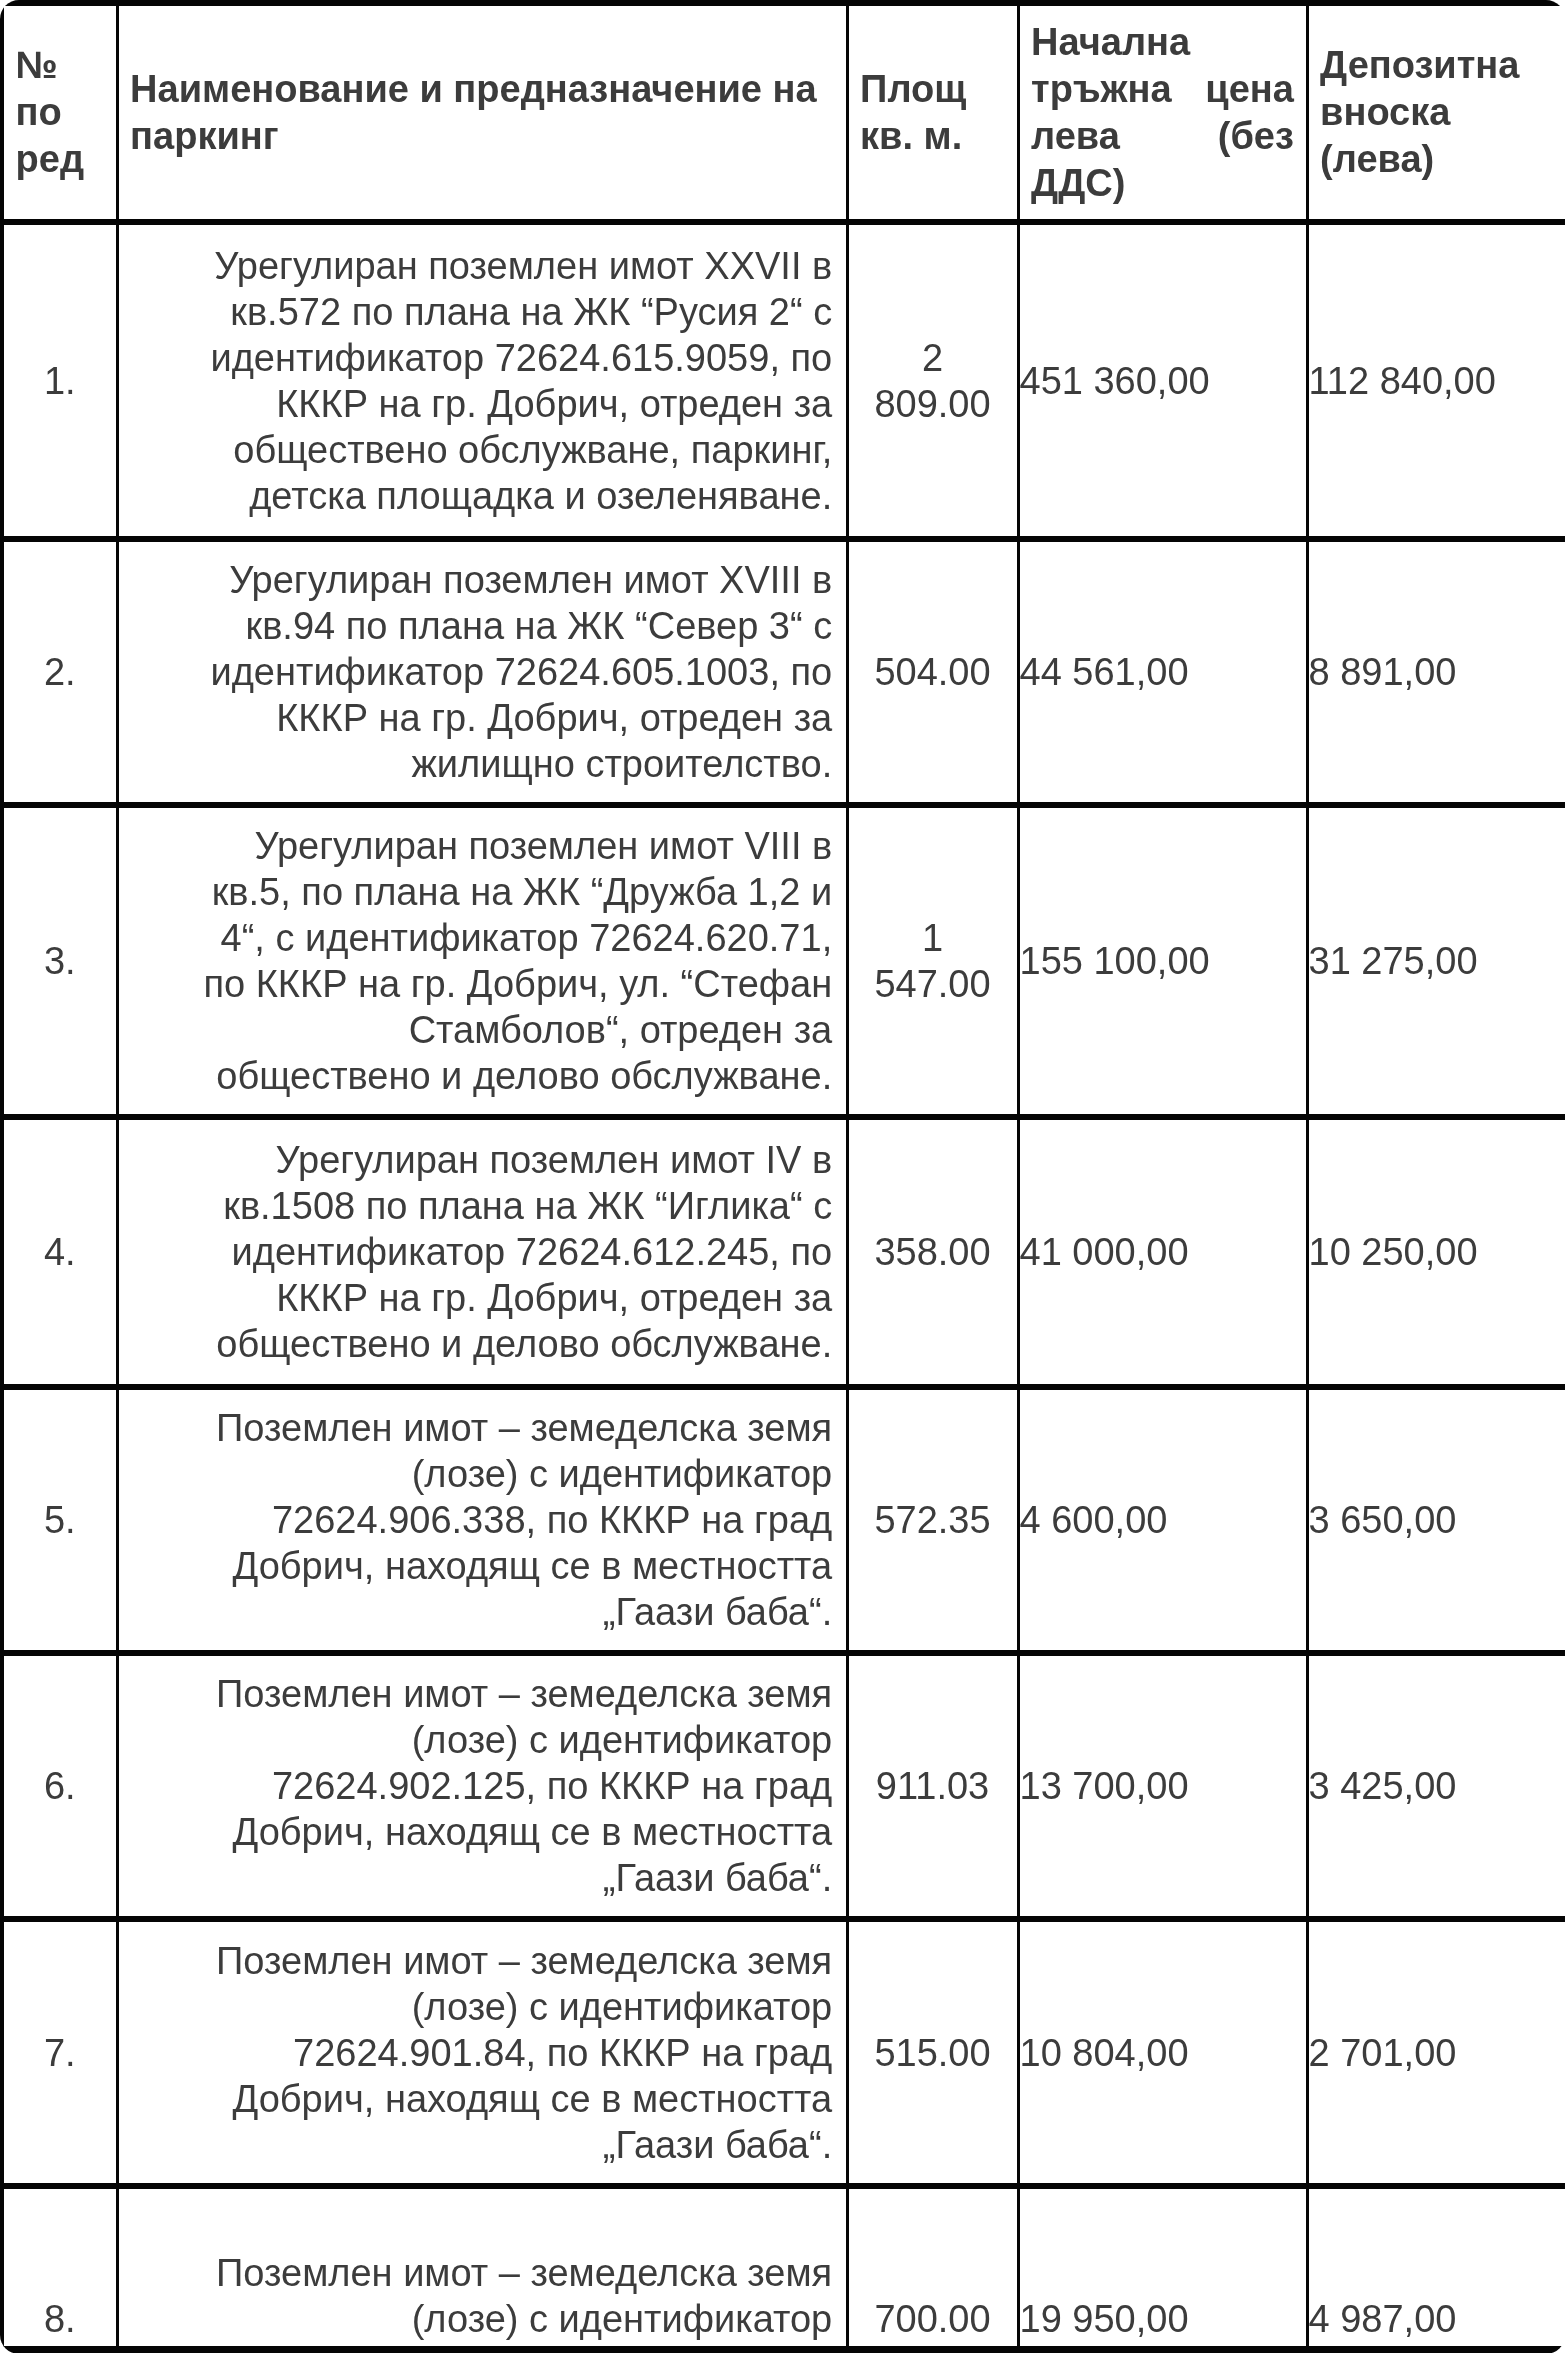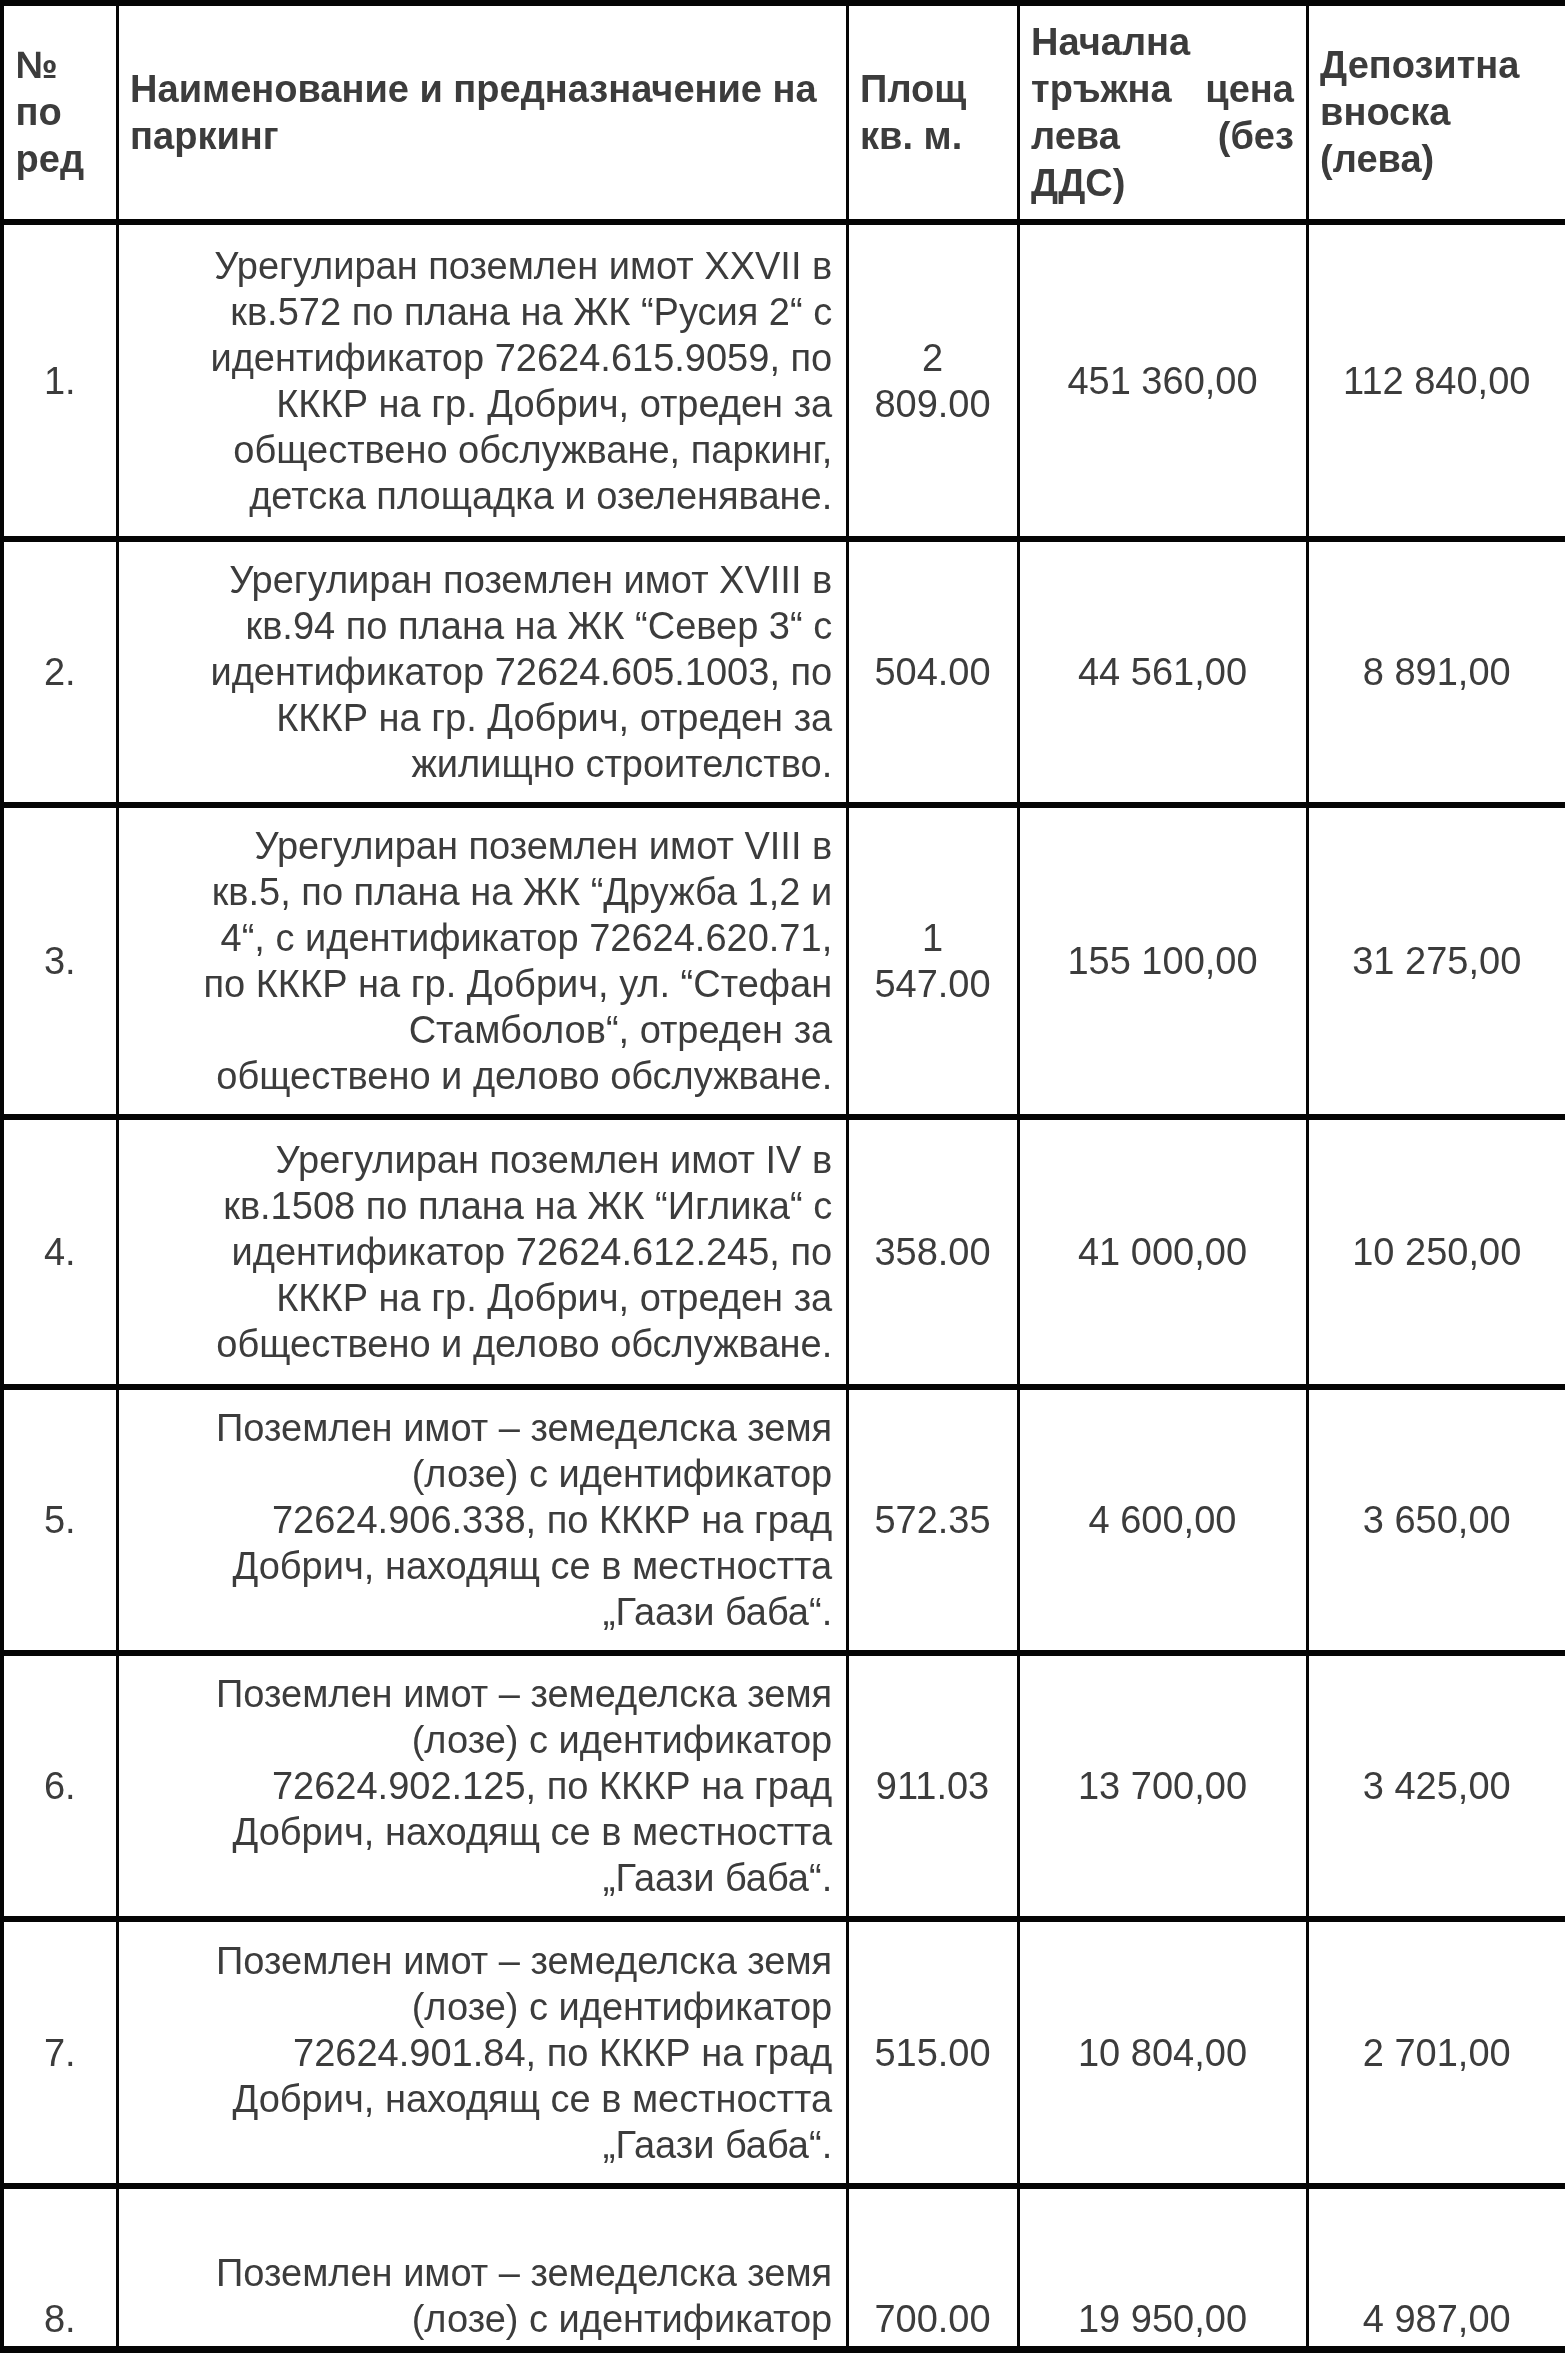--- a/index.html
+++ b/index.html
@@ -3,20 +3,21 @@
 <meta charset="utf-8">
 <style>
   html, body { margin: 0; padding: 0; background: #ffffff; }
   .page {
     position: relative;
     width: 1565px;
     height: 2354px;
     background: #ffffff;
     overflow: hidden;
     font-family: "Liberation Sans", sans-serif;
+    border-radius: 19px;
   }
   table.props {
     border-collapse: collapse;
     table-layout: fixed;
     width: 1565px;
     color: #3c3c3c;
   }
   table.props th, table.props td {
     border-left: 3.3px solid #050505;
     border-right: 3.3px solid #050505;
@@ -41,21 +42,21 @@
     line-height: 46px;
     padding: 0;
   }
   td.cell-no { text-align: center; }
   td.cell-name {
     text-align: right;
     padding: 15px 13.3px 15px 14px;
     white-space: pre-line;
   }
   td.cell-area { text-align: center; white-space: pre-line; }
-  td.cell-price, td.cell-deposit { text-align: center; }
+  td.cell-price, td.cell-deposit { }
   tr.header-row { height: 219px; }
   tr.row-0 { height: 317px; }
   tr.row-1 { height: 257px; }
   tr.row-2 { height: 308px; }
   tr.row-3 { height: 270px; }
   tr.row-4 { height: 265px; }
   tr.row-5 { height: 263px; }
   tr.row-6 { height: 267px; }
   tr.row-7 { height: 265px; }
   .bottom-edge {

